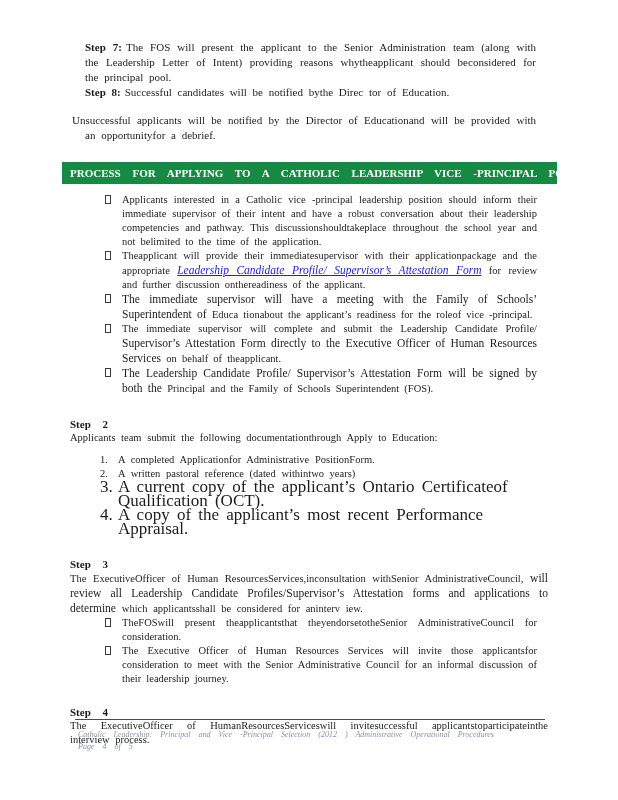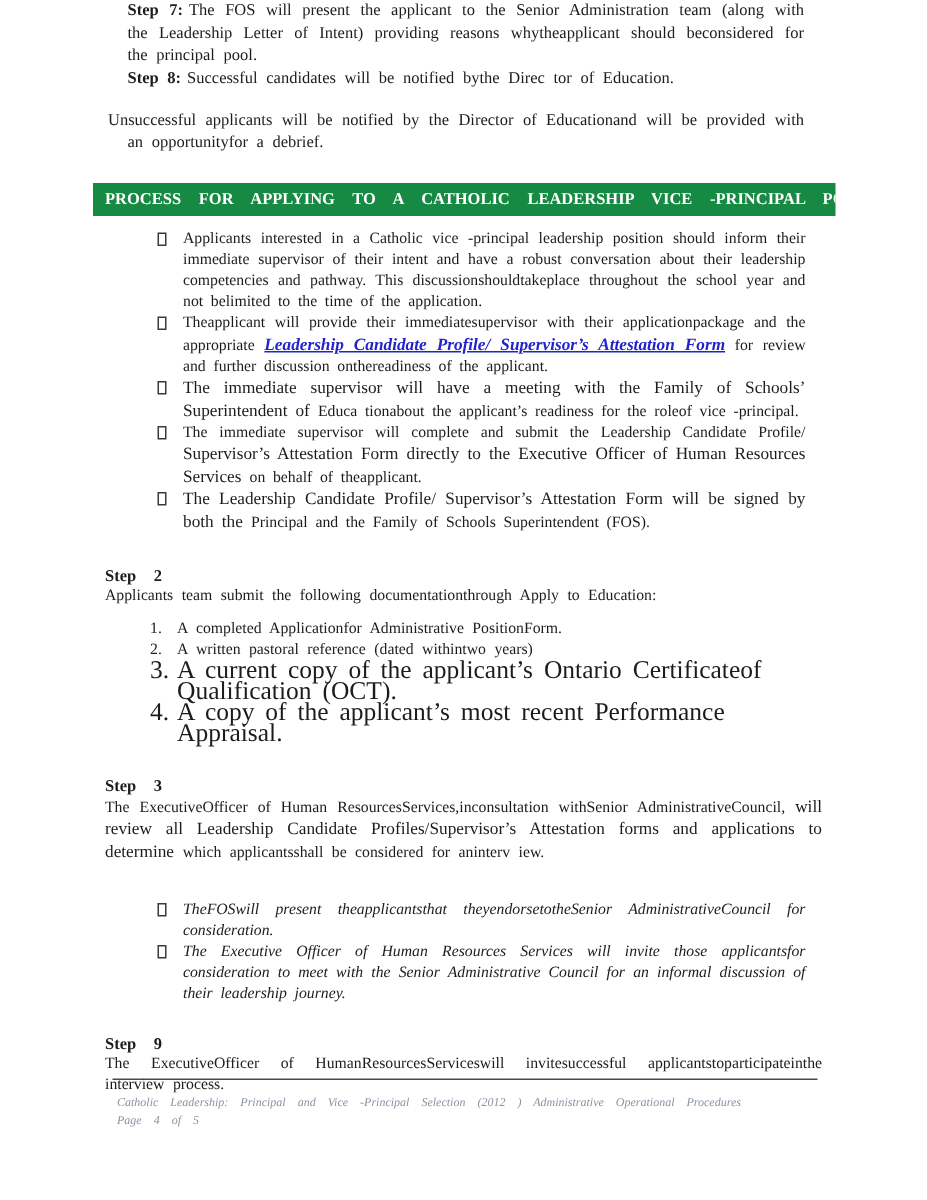--- a/index.html
+++ b/index.html
@@ -3,21 +3,21 @@
 <meta charset="utf-8">
 <style>
   * { margin:0; padding:0; box-sizing:border-box; }
   html,body { background:#ffffff; }
   body { font-family:"Liberation Serif", serif; color:#1c1c1c; }
   .page {
     position:relative; width:618px; height:800px; background:#ffffff;
     overflow:hidden; margin:0 auto;
   }
   
-  .intro { }
+  .intro { padding-top:40px; }
   .para {
     margin:0 82px 0 85px; font-size:11px; line-height:15px;
     text-align:justify; word-spacing:3px;
   }
   .para b { margin-right:4px; }
   .para.step8 { }
   .para.unsuccess {
     margin-top:13px; margin-left:72px; padding-left:13px; text-indent:-13px;
   }
   
@@ -40,30 +40,30 @@
   .bullet-marker {
     flex:0 0 auto; width:6px; height:9px; border:1px solid #3a3a3a;
     margin:2px 11px 0 0; display:inline-block;
   }
   .bullet-text {
     flex:1 1 auto; font-size:10.5px; line-height:14px; text-align:justify;
     word-spacing:2.5px;
   }
   .lg { font-size:11.5px; }
   .doc-link {
-    color:#2323cc; font-style:italic; font-weight:bold;
+    color:#2323cc; font-style:italic; font-weight:normal;
     text-decoration:underline; font-size:11.5px; cursor:pointer;
   }
   .ital { font-style:italic; }
   
   .step-para {
     margin:0 0 0 70px; width:478px; font-size:10.5px; line-height:14px;
     text-align:justify; word-spacing:3px;
   }
-  .bullets.tight { margin-top:24px;font-style:italic; }
+  .bullets.tight { margin-top:0; }
   
   ol.numlist {
     margin:8px 0 0 100px; width:430px; list-style:none; counter-reset:item;
   }
   ol.numlist li {
     counter-increment:item; font-size:10.5px; line-height:13.5px;
     padding-left:18px; position:relative; word-spacing:3px;
   }
   ol.numlist li::before {
     content: counter(item) "."; position:absolute; left:0; top:0;
@@ -134,21 +134,21 @@
     <div class="bullet">
       <span class="bullet-marker"></span>
       <span class="bullet-text">TheFOSwill present theapplicantsthat theyendorsetotheSenior AdministrativeCouncil for consideration.</span>
     </div>
     <div class="bullet">
       <span class="bullet-marker"></span>
       <span class="bullet-text">The Executive Officer of Human Resources Services will invite those applicantsfor consideration to meet with the Senior Administrative Council for an informal discussion of their leadership journey.</span>
     </div>
   </div>
 
-  <div class="step-head gap20">Step 9</div>
+  <div class="step-head gap20">Step 4</div>
   <p class="step-para">The ExecutiveOfficer of HumanResourcesServiceswill invitesuccessful applicantstoparticipateinthe interview process.</p>
 
   <div class="footer">
     <div class="footer-rule"></div>
     <div class="footer-text">Catholic Leadership: Principal and Vice -Principal Selection (2012 ) Administrative Operational Procedures</div>
     <div class="footer-text" style="margin-top:1px;">Page 4 of 5</div>
   </div>
 
 </div>
 

